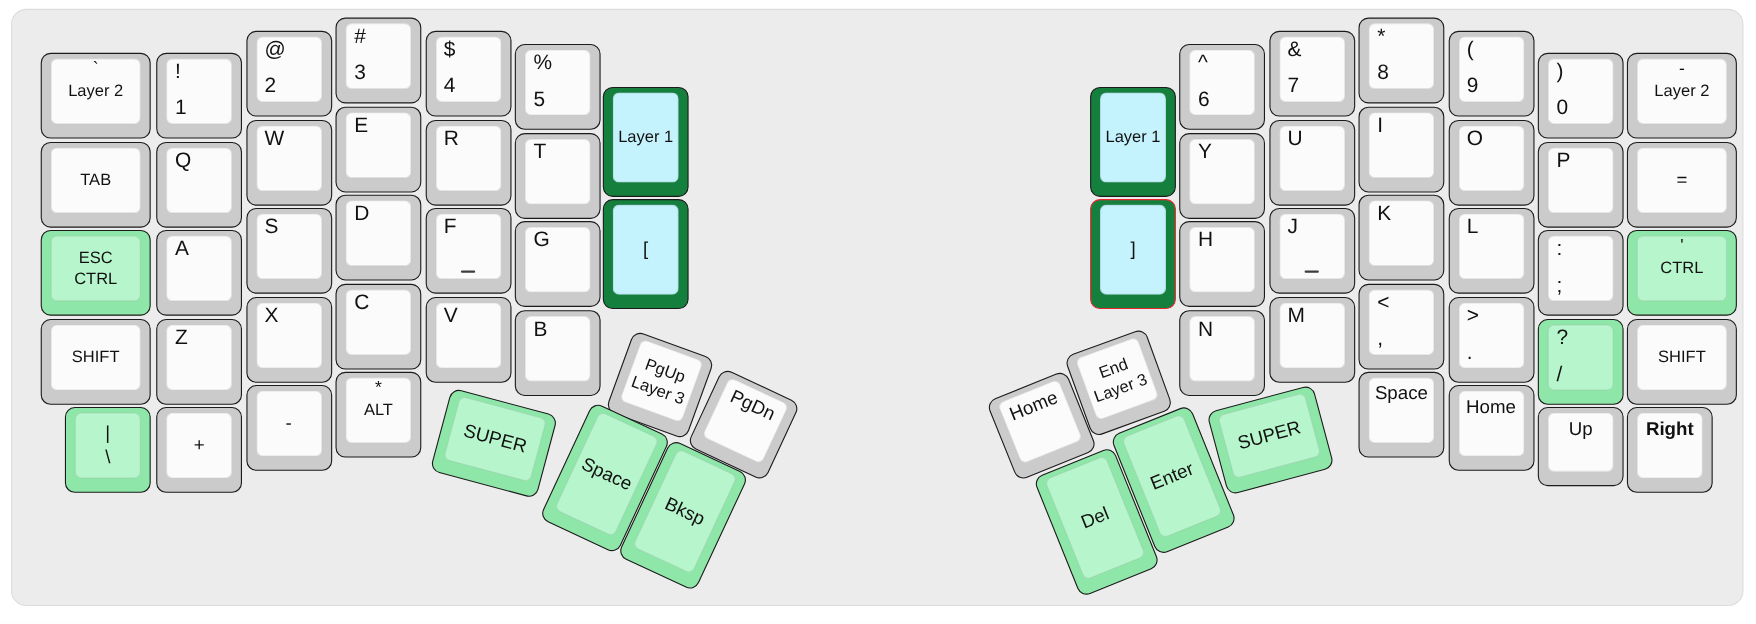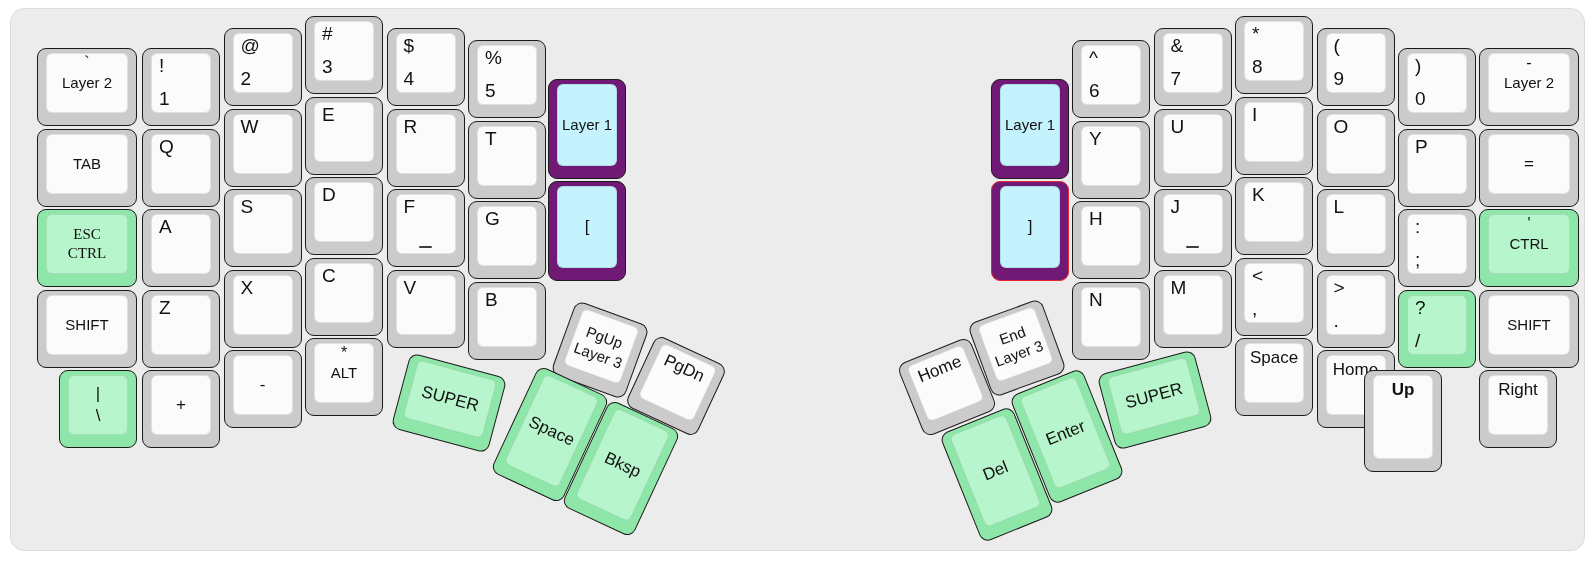--- a/index.html
+++ b/index.html
@@ -4,21 +4,21 @@
 <style>
   html,body{margin:0;padding:0;background:#ffffff;}
   body{font-family:"Liberation Sans","DejaVu Sans",sans-serif;color:#111;}
   #stage{position:relative;width:1596px;height:567px;overflow:hidden;}
   #panel{position:absolute;left:10px;top:8px;width:1575px;height:543px;
          background:#ececec;border:1px solid #dcdcdc;border-radius:14px;box-sizing:border-box;}
   .key{position:absolute;box-sizing:border-box;border:1.5px solid #1b1b1b;border-radius:9px;
        font-size:19px;line-height:1.15;}
   .key.white{background:#cbcbcb;}
   .key.green{background:#8ee7a9;}
-  .key.blue{background:#701a75;}
+  .key.blue{background:#15803d;}
   .key.selected{border-color:#e8262d;}
   .key .top{position:absolute;left:8px;right:8px;top:4px;bottom:12px;border-radius:6px;
             border:1px solid rgba(0,0,0,0.10);}
   .key.white .top{background:#fbfbfb;}
   .key.green .top{background:#b7f6cc;}
   .key.blue .top{background:#c4f3fd;}
   .key.md{font-size:17px;}
   .key.sm{font-size:15px;}
   
   .left1 .l0,.left2 .l0{position:absolute;left:7px;top:1px;}
@@ -43,21 +43,21 @@
         <div class="top">
           <span class="l0">`</span>
           <span class="l1">Layer 2</span>
         </div>
       </div>
       <div class="key white center sm" style="left: 37px; top: 128.5px; width: 100px; height: 78px;">
         <div class="top">
           <span class="l0">TAB</span>
         </div>
       </div>
-      <div class="key green centerstack sm" style="left: 37px; top: 209px; width: 100px; height: 78px; font-family: Liberation Serif, serif;">
+      <div class="key green centerstack sm" style="left: 37px; top: 209px; width: 100px; height: 78px;">
         <div class="top">
           <span class="l0">ESC</span>
           <span class="l1">CTRL</span>
         </div>
       </div>
       <div class="key white center sm" style="left: 37px; top: 289.5px; width: 100px; height: 78px;">
         <div class="top">
           <span class="l0">SHIFT</span>
         </div>
       </div>
@@ -346,21 +346,21 @@
           <span class="l0">:</span>
           <span class="l1">;</span>
         </div>
       </div>
       <div class="key green left2" style="left: 1398px; top: 289.5px; width: 78px; height: 78px;">
         <div class="top">
           <span class="l0">?</span>
           <span class="l1">/</span>
         </div>
       </div>
-      <div class="key white centertop md" style="left: 1364px; top: 370px; width: 78px; height: 102px; font-weight: bold;">
+      <div class="key white centertop md" style="left: 1398px; top: 370px; width: 78px; height: 72px;">
         <div class="top">
           <span class="l0">Up</span>
         </div>
       </div>
       <div class="key white center2" style="left: 1479px; top: 48px; width: 100px; height: 78px;">
         <div class="top">
           <span class="l0">-</span>
           <span class="l1">Layer 2</span>
         </div>
       </div>
@@ -373,21 +373,21 @@
         <div class="top">
           <span class="l0">'</span>
           <span class="l1">CTRL</span>
         </div>
       </div>
       <div class="key white center sm" style="left: 1479px; top: 289.5px; width: 100px; height: 78px;">
         <div class="top">
           <span class="l0">SHIFT</span>
         </div>
       </div>
-      <div class="key white centertop md" style="left: 1479px; top: 370px; width: 78px; height: 78px;">
+      <div class="key white centertop md" style="left: 1479px; top: 370px; width: 78px; height: 78px; font-weight: bold;">
         <div class="top">
           <span class="l0">Right</span>
         </div>
       </div>
       <div class="key white centertop md" style="left: 908px; top: 348px; width: 78px; height: 78px; transform: rotate(-22deg);">
         <div class="top">
           <span class="l0">Home</span>
         </div>
       </div>
       <div class="key white centerstack sm" style="left: 978px; top: 309px; width: 78px; height: 78px; transform: rotate(-20deg);">

